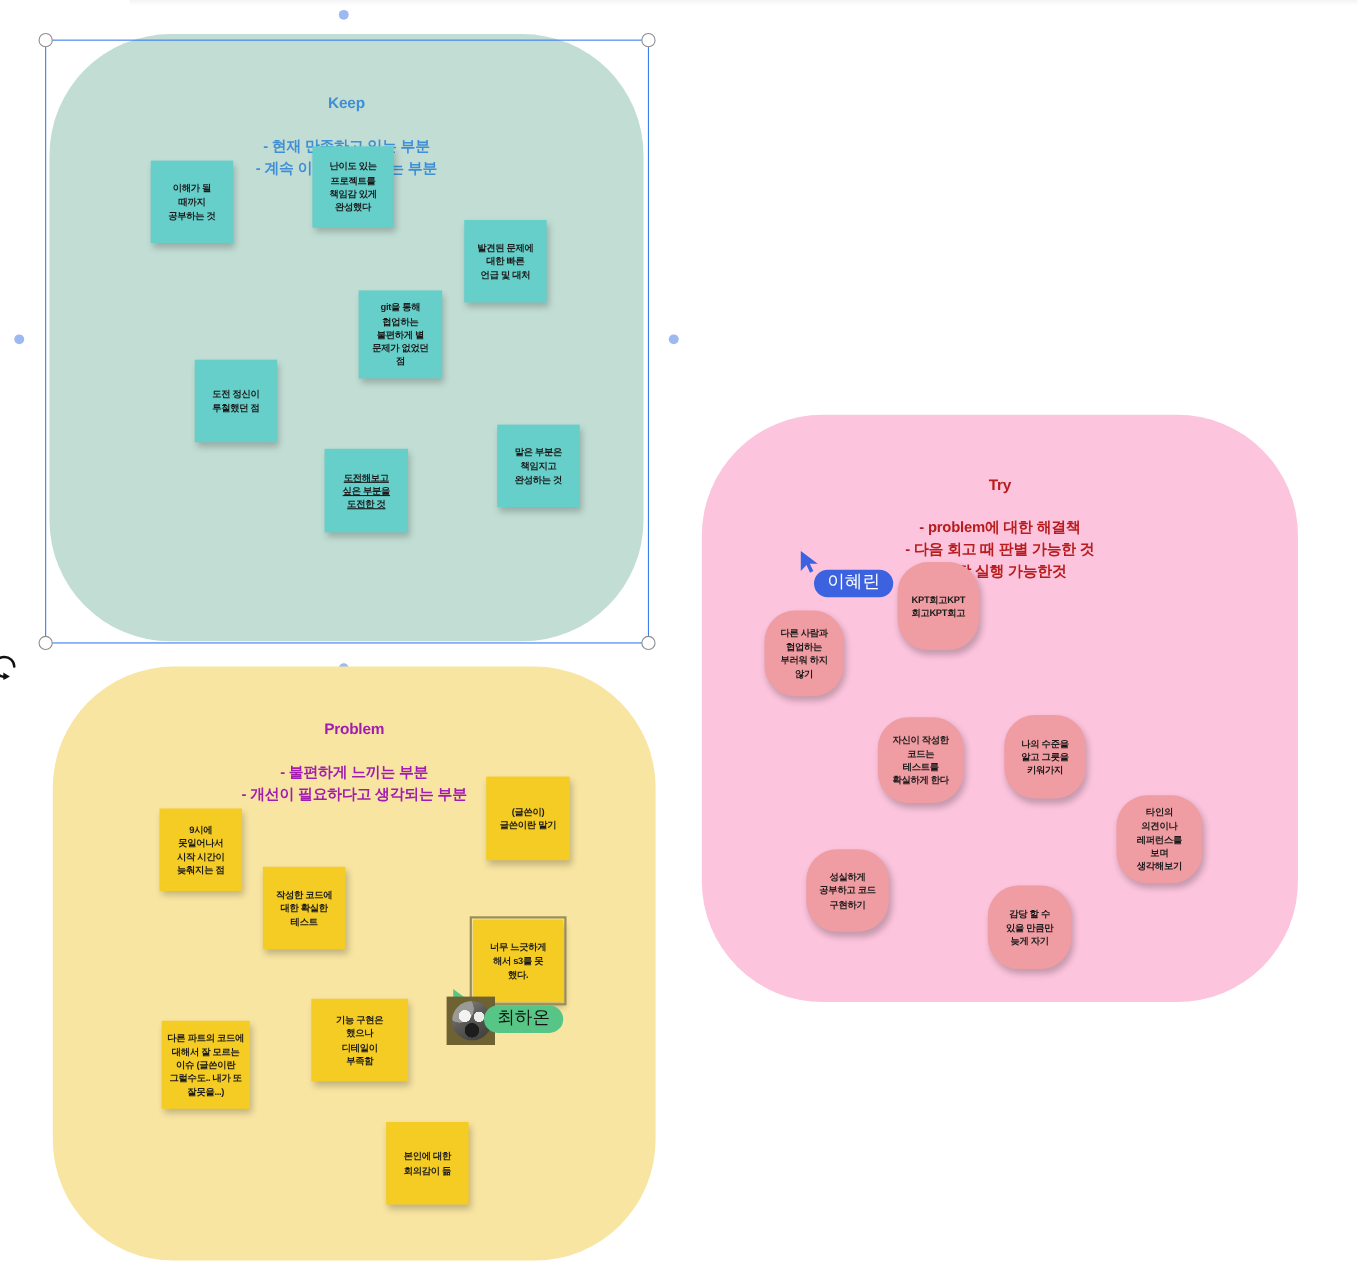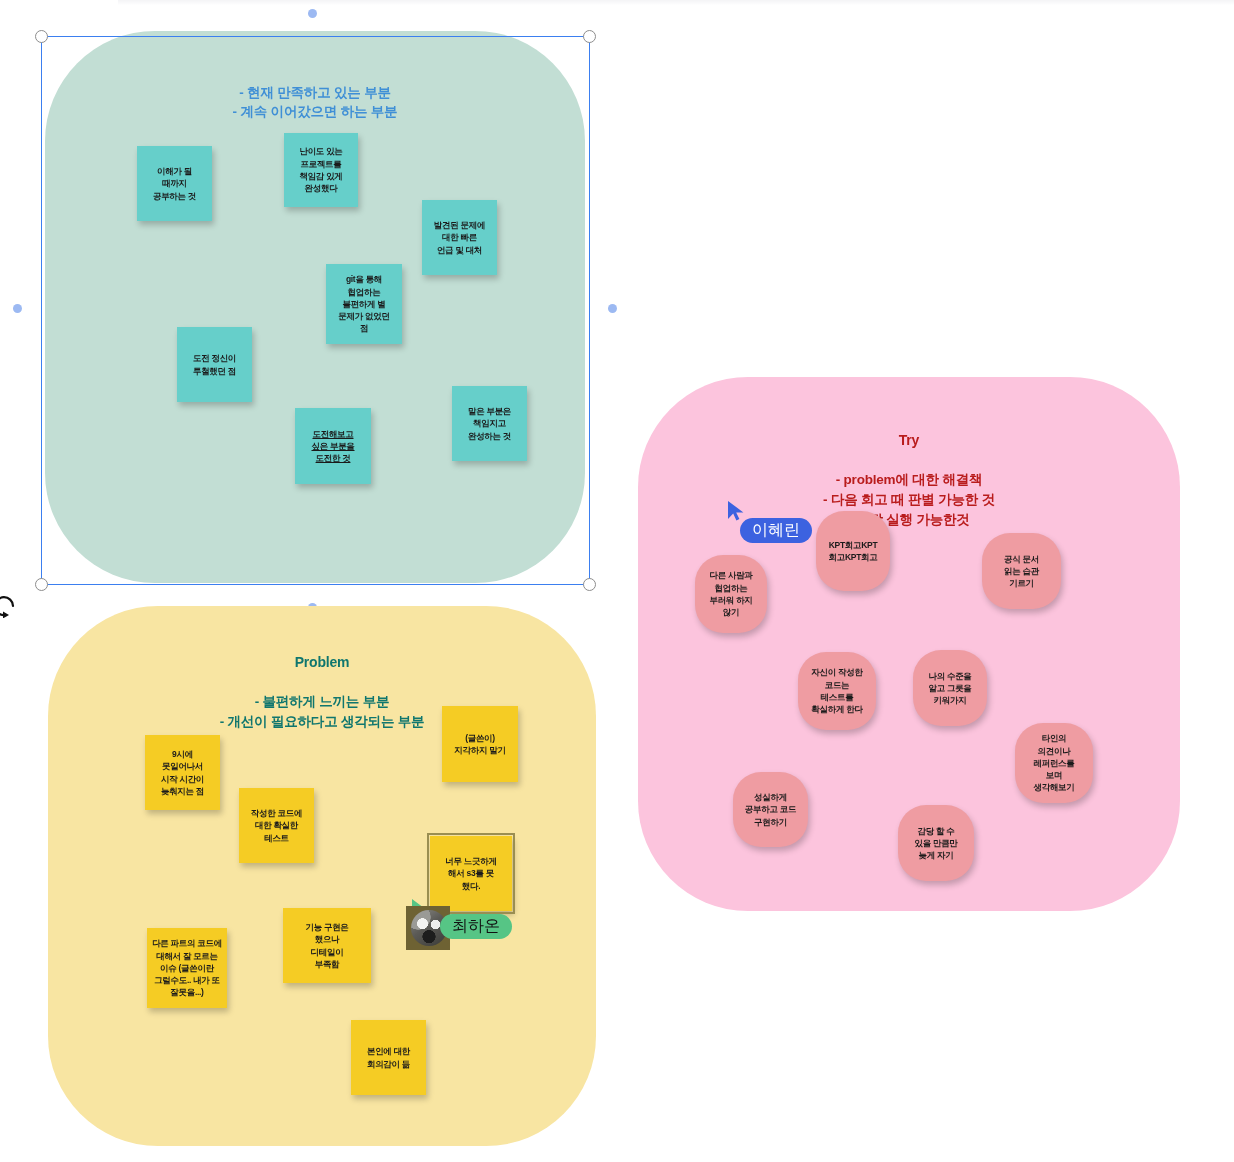--- a/index.html
+++ b/index.html
@@ -50,21 +50,21 @@
     font-size: 13.5px;
     font-weight: 600;
   }
 
   
   #frame-keep { left: 45px; top: 31px; width: 540px; height: 552px; background: #c2ded4; }
   #frame-keep .frame-title { top: 32px; color: #3f8fd6; }
 
   
   #frame-problem { left: 48px; top: 606px; width: 548px; height: 540px; background: #f8e5a2; }
-  #frame-problem .frame-title { top: 26px; color: #0f766e; }
+  #frame-problem .frame-title { top: 26px; color: #a21caf; }
 
   
   #frame-try { left: 638px; top: 377px; width: 542px; height: 534px; background: #fcc4dd; }
   #frame-try .frame-title { top: 33px; color: #b91c1c; }
 
   
   #selection {
     position: absolute;
     left: 41px; top: 36px; width: 549px; height: 549px;
     border: 1.6px solid #3b7ff0;
@@ -163,20 +163,21 @@
 </style>
 </head>
 <body>
 
 <div id="canvas">
 
   <div class="top-strip"></div>
 
   <div class="frame" id="frame-keep">
     <div class="frame-title">
+      <span class="hdr">Keep</span>
       <span class="sub">- 현재 만족하고 있는 부분
 - 계속 이어갔으면 하는 부분</span>
     </div>
   </div>
 
   <div class="note teal" style="left:137px; top:146px; width:75px; height:75px;">이해가 될
 때까지
 공부하는 것</div>
   <div class="note teal" style="left:284px; top:133px; width:74px; height:74px;">난이도 있는
 프로젝트를
@@ -225,21 +226,21 @@
   </div>
 
   <div class="note yellow" style="left:145px; top:735px; width:75px; height:75px;">9시에
 못일어나서
 시작 시간이
 늦춰지는 점</div>
   <div class="note yellow" style="left:239px; top:788px; width:75px; height:75px;">작성한 코드에
 대한 확실한
 테스트</div>
   <div class="note yellow" style="left:442px; top:706px; width:76px; height:76px;">(글쓴이)
-지각하지 말기</div>
+글쓴이란 말기</div>
   <div class="note yellow sel" style="left:430px; top:836px; width:82px; height:75px;">너무 느긋하게
 해서 s3를 못
 했다.</div>
   <div class="note yellow" style="left:147px; top:928px; width:80px; height:80px;">다른 파트의 코드에
 대해서 잘 모르는
 이슈 (글쓴이란
 그럴수도.. 내가 또
 잘못을...)</div>
   <div class="note yellow" style="left:283px; top:908px; width:88px; height:75px;">기능 구현은
 했으나
@@ -256,23 +257,20 @@
 - 당장 실행 가능한것</span>
     </div>
   </div>
 
   <div class="note pink" style="left:695px; top:555px; width:72px; height:78px;">다른 사람과
 협업하는
 부러워 하지
 않기</div>
   <div class="note pink" style="left:816px; top:511px; width:74px; height:80px;">KPT회고KPT
 회고KPT회고</div>
-  <div class="note pink" style="left:982px; top:533px; width:79px; height:76px;">공식 문서
-읽는 습관
-기르기</div>
   <div class="note pink" style="left:798px; top:652px; width:78px; height:78px;">자신이 작성한
 코드는
 테스트를
 확실하게 한다</div>
   <div class="note pink" style="left:913px; top:650px; width:74px; height:76px;">나의 수준을
 알고 그릇을
 키워가지</div>
   <div class="note pink" style="left:1015px; top:723px; width:78px; height:80px;">타인의
 의견이나
 레퍼런스를

